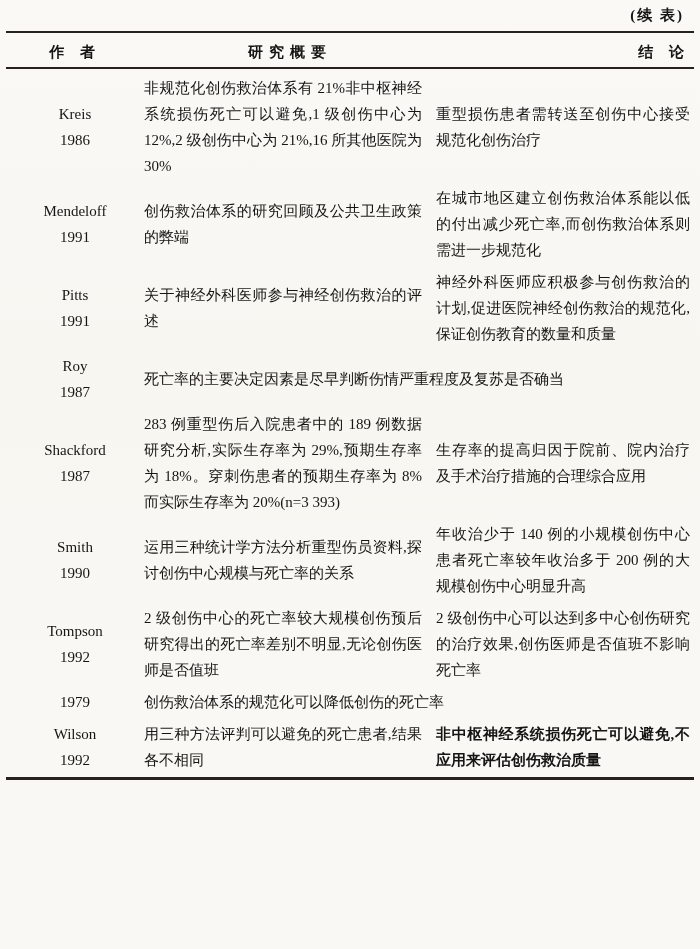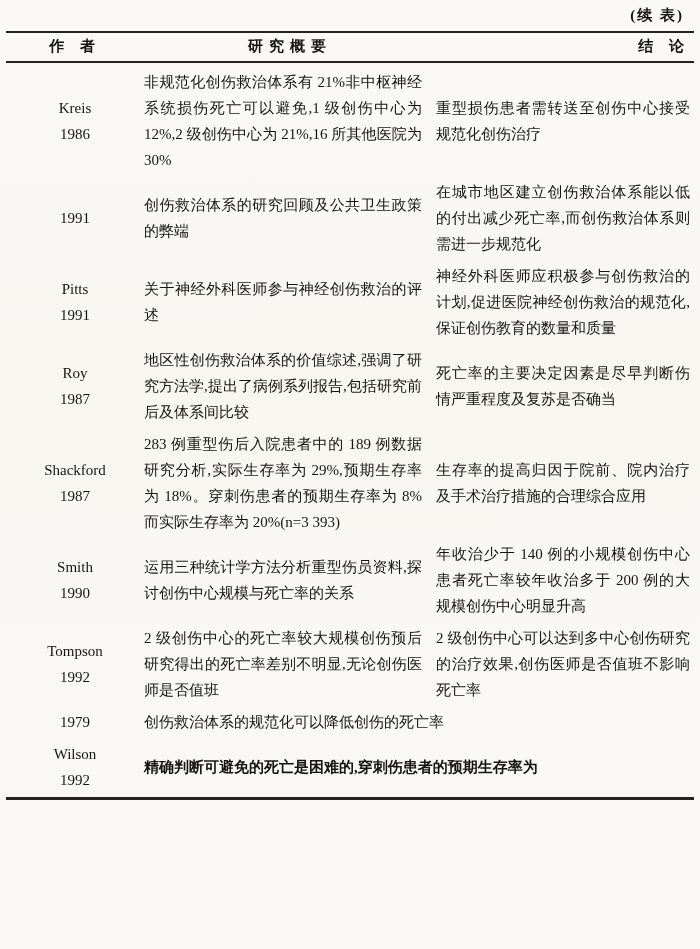--- a/index.html
+++ b/index.html
@@ -49,21 +49,21 @@
   .col-summary{
     flex:0 0 292px;
     box-sizing:border-box;
     padding-right:14px;
   }
   .col-conclusion{
     flex:1 1 auto;
     box-sizing:border-box;
     padding-right:4px;
   }
-  .th{letter-spacing:6px;}
+  .th{letter-spacing:6px;margin-top:6px;}
   .thead .col-summary{text-align:center;padding-right:0;}
   .thead .col-conclusion{text-align:right;}
   .cell{
     font-size:15px;
     line-height:26px;
     text-align:justify;
   }
   .col-author.cell{
     text-align:center;
     line-height:26px;
@@ -94,39 +94,39 @@
         <div class="trow">
           <div class="col-author cell">
             <div>Kreis</div>
             <div>1986</div>
           </div>
           <div class="col-summary cell">非规范化创伤救治体系有 21%非中枢神经系统损伤死亡可以避免,1 级创伤中心为 12%,2 级创伤中心为 21%,16 所其他医院为 30%</div>
           <div class="col-conclusion cell">重型损伤患者需转送至创伤中心接受规范化创伤治疗</div>
         </div>
         <div class="trow">
           <div class="col-author cell">
+            <div>Mendeloff</div>
             <div>1991</div>
           </div>
           <div class="col-summary cell">创伤救治体系的研究回顾及公共卫生政策的弊端</div>
           <div class="col-conclusion cell">在城市地区建立创伤救治体系能以低的付出减少死亡率,而创伤救治体系则需进一步规范化</div>
         </div>
         <div class="trow">
           <div class="col-author cell">
             <div>Pitts</div>
             <div>1991</div>
           </div>
           <div class="col-summary cell">关于神经外科医师参与神经创伤救治的评述</div>
           <div class="col-conclusion cell">神经外科医师应积极参与创伤救治的计划,促进医院神经创伤救治的规范化,保证创伤教育的数量和质量</div>
         </div>
         <div class="trow">
           <div class="col-author cell">
             <div>Roy</div>
             <div>1987</div>
           </div>
-          <div class="col-summary cell">地区性创伤救治体系的价值综述,强调了研究方法学,提出了病例系列报告,包括研究前后及体系间比较</div>
           <div class="col-conclusion cell">死亡率的主要决定因素是尽早判断伤情严重程度及复苏是否确当</div>
         </div>
         <div class="trow">
           <div class="col-author cell">
             <div>Shackford</div>
             <div>1987</div>
           </div>
           <div class="col-summary cell">283 例重型伤后入院患者中的 189 例数据研究分析,实际生存率为 29%,预期生存率为 18%。穿刺伤患者的预期生存率为 8%而实际生存率为 20%(n=3 393)</div>
           <div class="col-conclusion cell">生存率的提高归因于院前、院内治疗及手术治疗措施的合理综合应用</div>
         </div>
@@ -150,20 +150,21 @@
           <div class="col-author cell">
             <div>1979</div>
           </div>
           <div class="col-conclusion cell">创伤救治体系的规范化可以降低创伤的死亡率</div>
         </div>
         <div class="trow">
           <div class="col-author cell">
             <div>Wilson</div>
             <div>1992</div>
           </div>
-          <div class="col-conclusion cell bold">精确判断可避免的死亡是困难的,穿刺伤患者的预期生存率为</div>
+          <div class="col-summary cell">用三种方法评判可以避免的死亡患者,结果各不相同</div>
+          <div class="col-conclusion cell bold">非中枢神经系统损伤死亡可以避免,不应用来评估创伤救治质量</div>
         </div>
       </div>
 
     <div class="bottom-rule"></div>
   </div>
 
 </div>
 
 </body></html>

